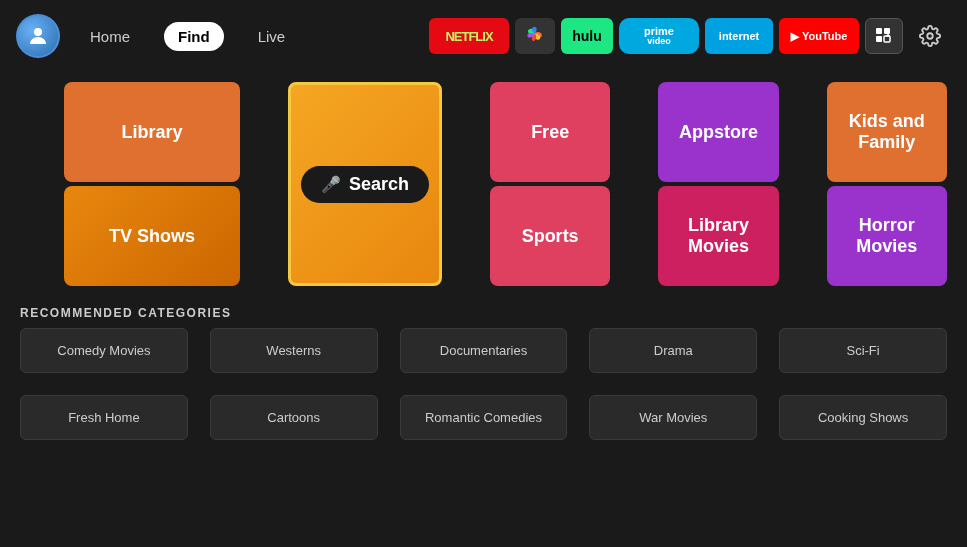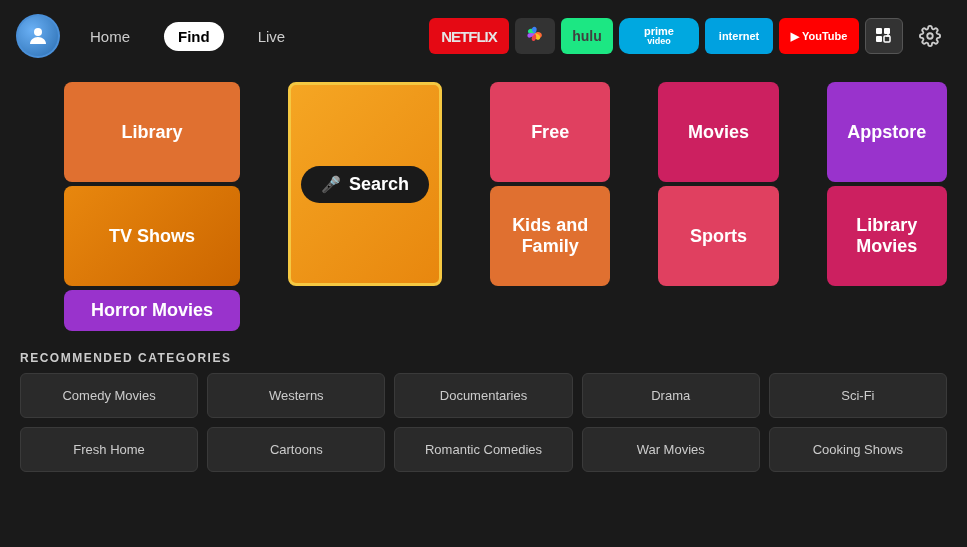--- a/index.html
+++ b/index.html
@@ -68,23 +68,23 @@
       height: 36px;
       border-radius: 6px;
       display: flex;
       align-items: center;
       justify-content: center;
       padding: 0 10px;
       font-size: 13px;
       font-weight: bold;
       cursor: pointer;
     }
-    .brand-netflix { background: #e50914; color: #e5e5e5; font-size: 15px; font-weight: 900; letter-spacing: -1px; min-width: 80px; }
+    .brand-netflix { background: #e50914; color: #bef264; font-size: 13px; font-weight: 900; letter-spacing: -1px; min-width: 80px; }
     .brand-peacock { background: #333; color: white; min-width: 38px; }
-    .brand-hulu { background: #1ce783; color: #404040; min-width: 52px; font-size: 14px; font-weight: 700; }
+    .brand-hulu { background: #1ce783; color: #000000; min-width: 52px; font-size: 14px; font-weight: 700; }
     .brand-prime { background: #00a8e0; color: white; min-width: 80px; font-size: 10px; text-align: center; line-height: 1.2; }
     .brand-internet { background: #00a1e0; color: white; min-width: 68px; font-size: 11px; }
     .brand-youtube { background: #ff0000; color: white; min-width: 80px; font-size: 13px; }
     .brand-grid { background: #333; color: white; min-width: 38px; border: 1px solid #555; font-size: 16px; }
     .brand-settings { background: transparent; color: #ccc; min-width: 38px; font-size: 20px; }
 
     
     .main-content {
       padding: 10px 20px 0 20px;
     }
@@ -166,21 +166,21 @@
       font-size: 12px;
       font-weight: bold;
       letter-spacing: 1.5px;
       color: #cccccc;
       margin-bottom: 8px;
       text-transform: uppercase;
     }
     .rec-grid {
       display: grid;
       grid-template-columns: repeat(5, 1fr);
-      gap: 9px;
+      gap: 22px;
     }
     .rec-item {
       background: #2a2a2a;
       border: 1px solid #3a3a3a;
       border-radius: 6px;
       padding: 14px 10px;
       text-align: center;
       font-size: 13px;
       color: #cccccc;
       cursor: pointer;
@@ -258,23 +258,20 @@
     </div>
 
     <div class="grid-item library-cell">
       <span>Library</span>
     </div>
 
     <div class="grid-item free-cell">
       <span>Free</span>
     </div>
 
-    <div class="grid-item movies-cell">
-      <span>Movies</span>
-    </div>
 
     <div class="grid-item appstore-cell">
       <span>Appstore</span>
     </div>
 
     <div class="grid-item tv-shows-cell">
       <span>TV Shows</span>
     </div>
 
     <div class="grid-item kids-cell">

